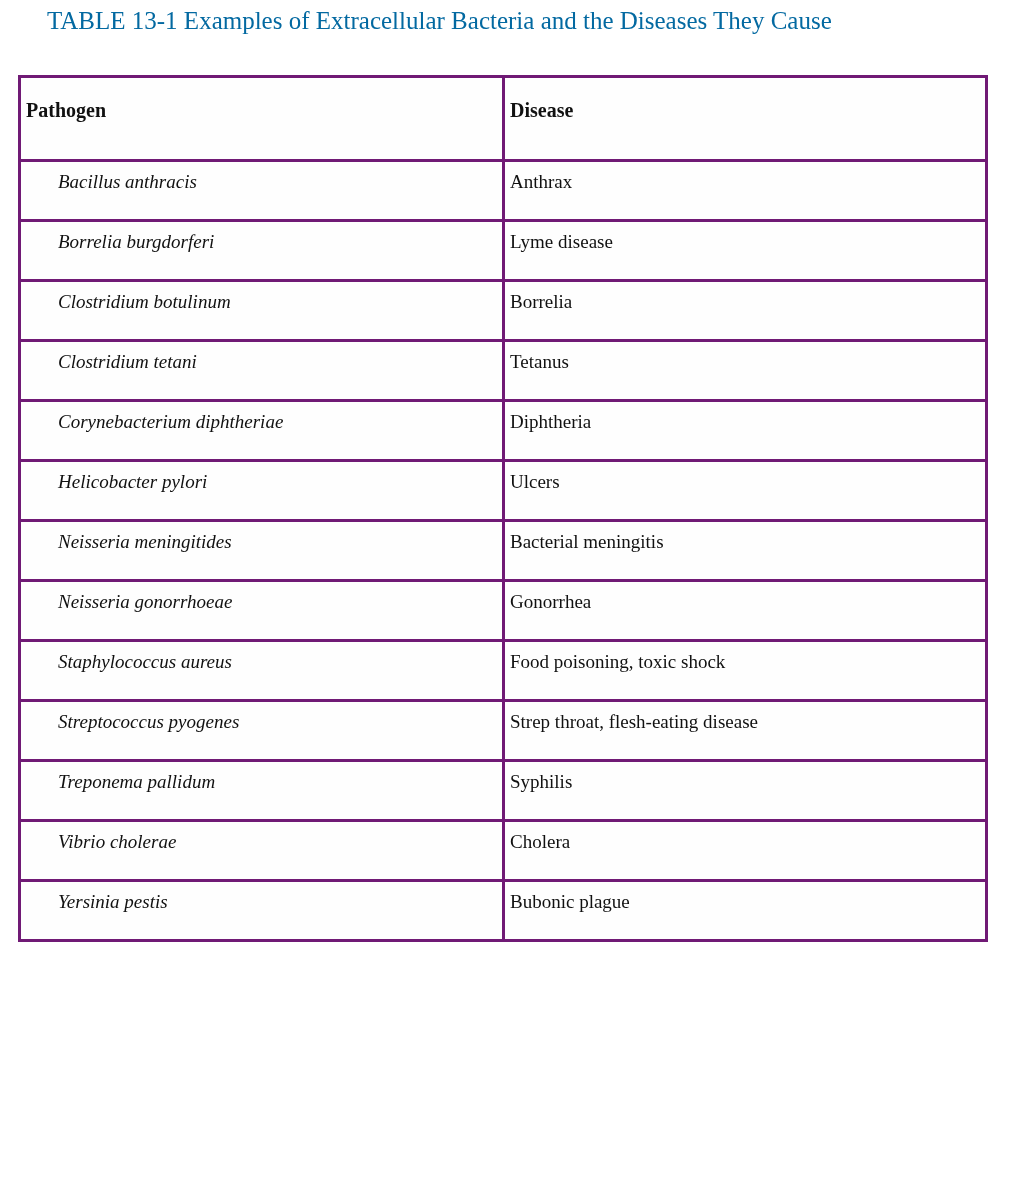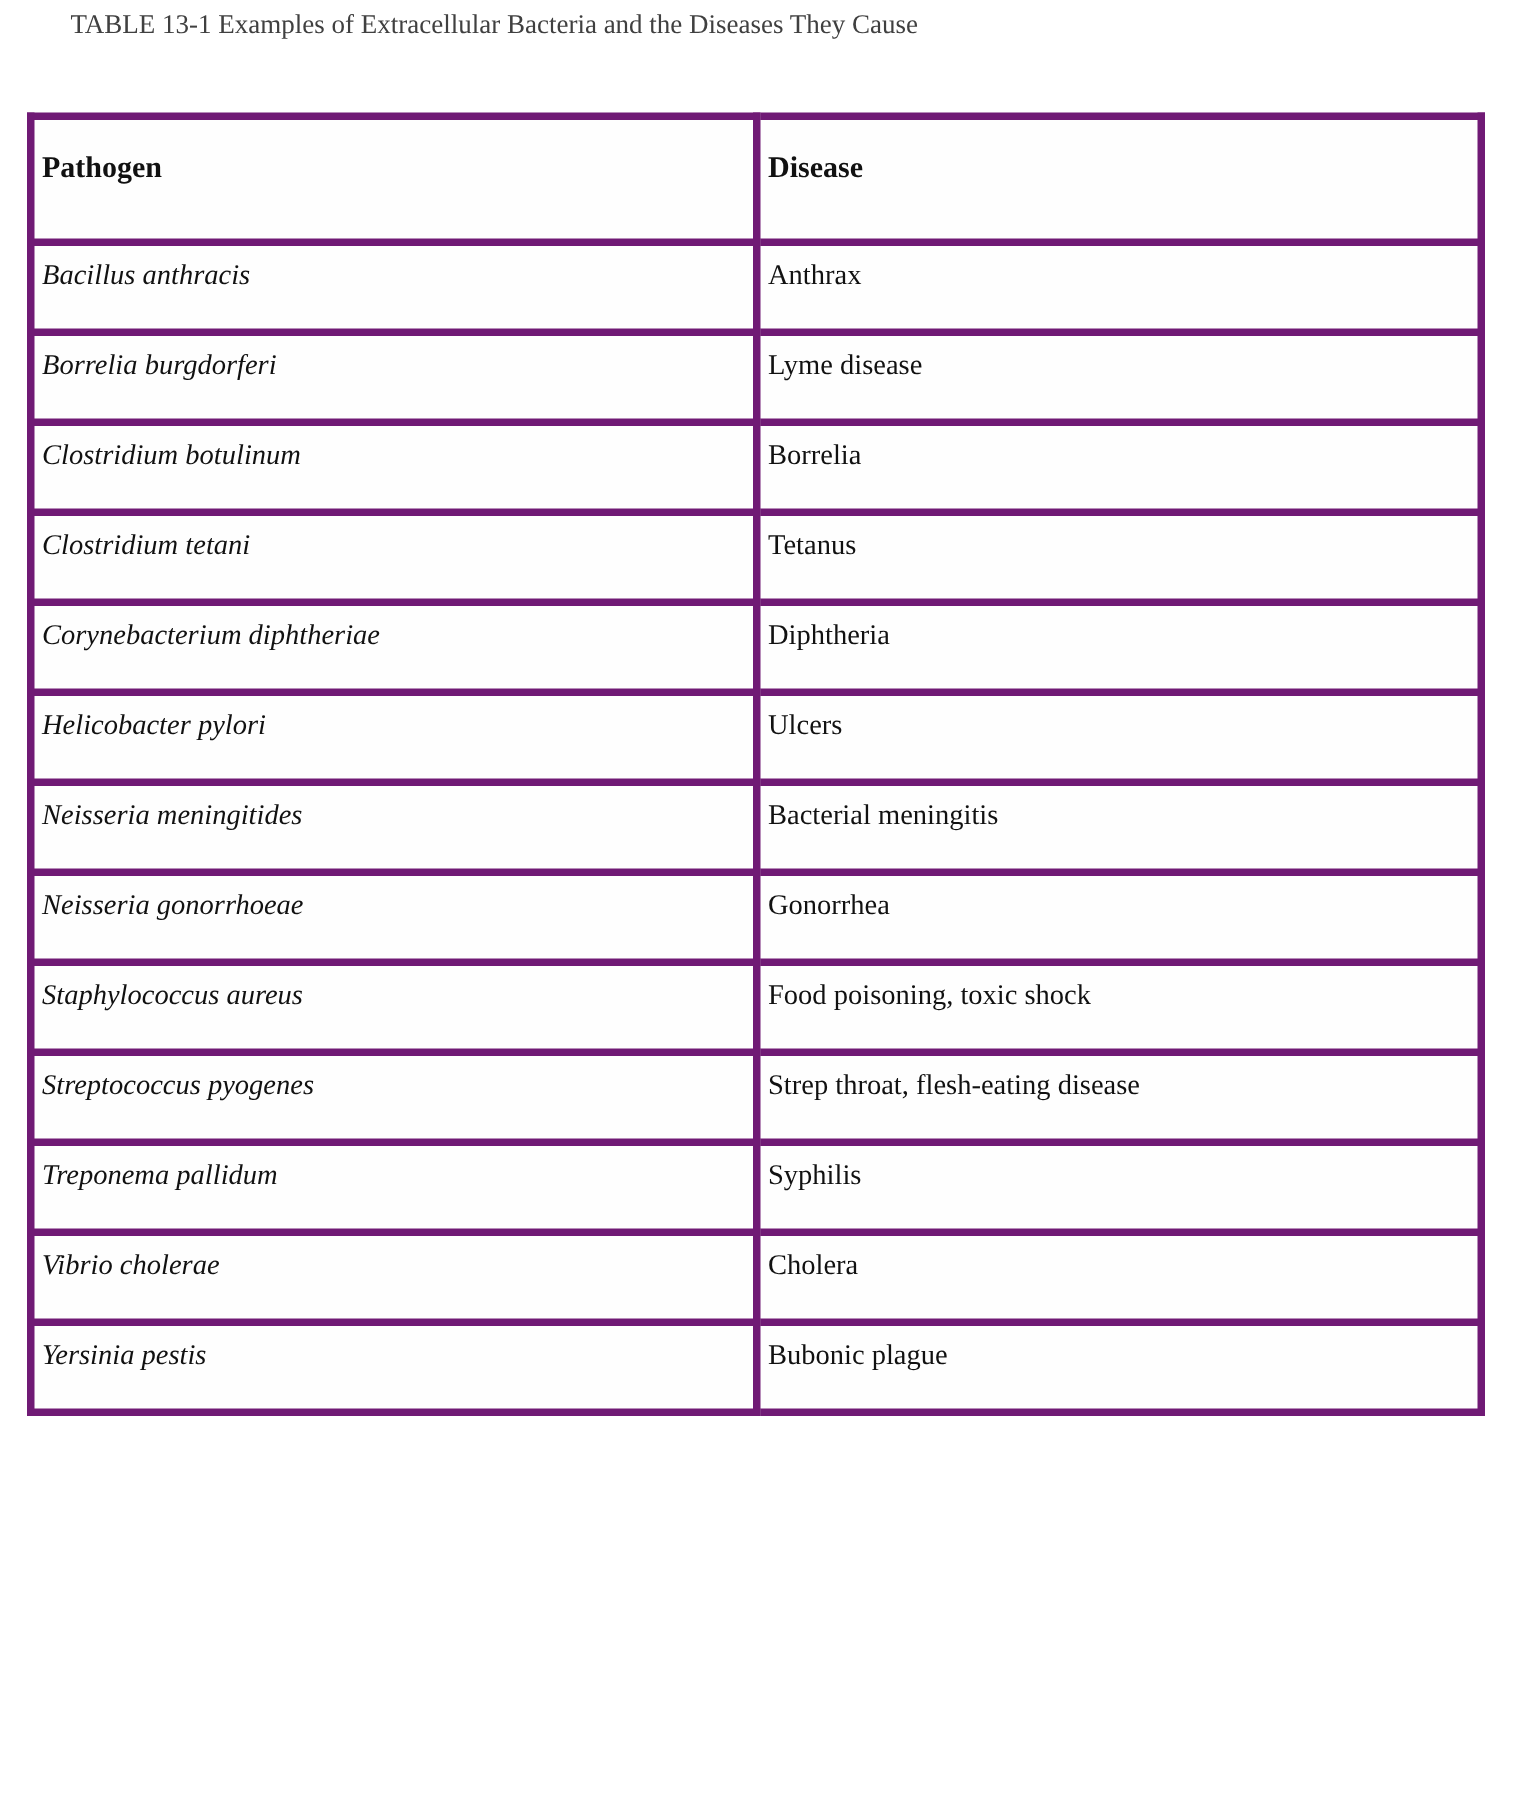--- a/index.html
+++ b/index.html
@@ -15,55 +15,55 @@
   .page {
     position: relative;
     width: 1015px;
     height: 1200px;
     overflow: hidden;
   }
   .doc-title {
     position: absolute;
     left: 47px;
     top: 6px;
-    font-size: 18px;
+    font-size: 25px;
     line-height: 1.2;
-    color: #404040;
+    color: #0369a1;
     white-space: nowrap;
   }
   table.data-table {
     position: absolute;
     left: 18px;
     top: 75px;
     width: 967px;
     border-collapse: collapse;
     table-layout: fixed;
     background: #fefefe;
   }
   table.data-table td, table.data-table th {
-    border: 5px solid #701a75;
+    border: 3px solid #701a75;
     vertical-align: top;
     text-align: left;
     padding: 8px 4px 4px 5px;
     font-size: 19px;
     line-height: 1.25;
     overflow: hidden;
   }
   table.data-table th {
     height: 84px;
     padding-top: 20px;
     font-weight: bold;
     font-size: 20px;
     box-sizing: border-box;
   }
   table.data-table td {
     height: 60px;
     box-sizing: border-box;
   }
-  td.pathogen-cell .sci-name { font-style: italic; }
+  td.pathogen-cell .sci-name { font-style: italic; margin-left: 32px; }
   td.pathogen-cell .strain-suffix { font-style: normal; }
   td.disease-cell { font-style: normal; }
   col.col-pathogen { width: 484px; }
   col.col-disease  { width: 483px; }
 </style>
 </head>
 <body>
 
 <div class="page">
 

